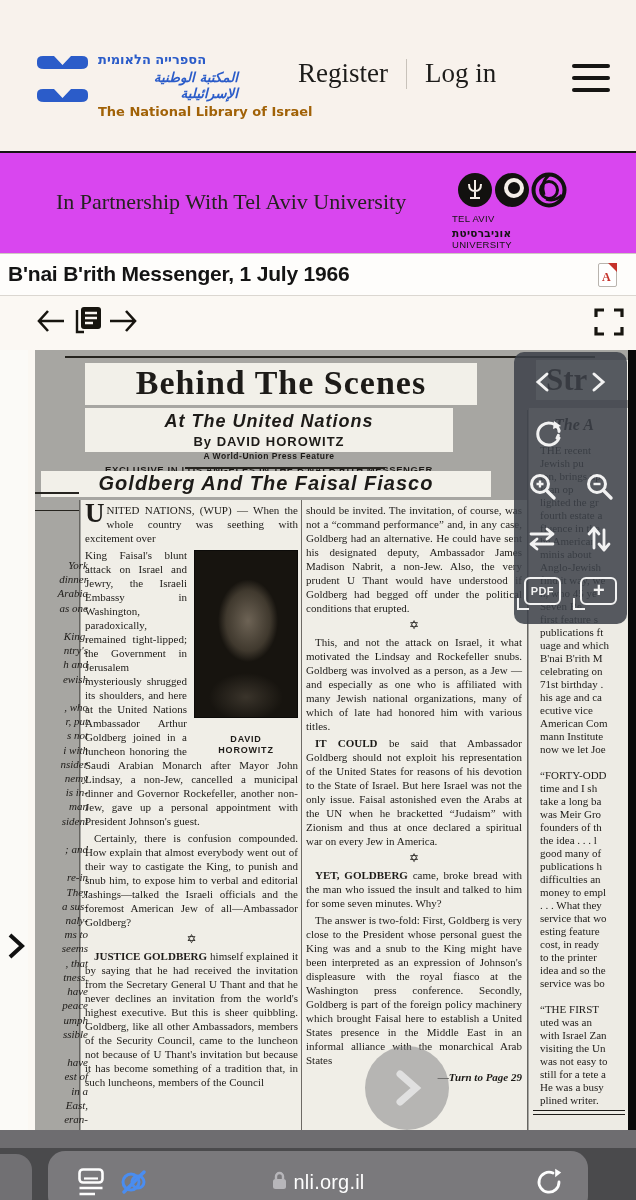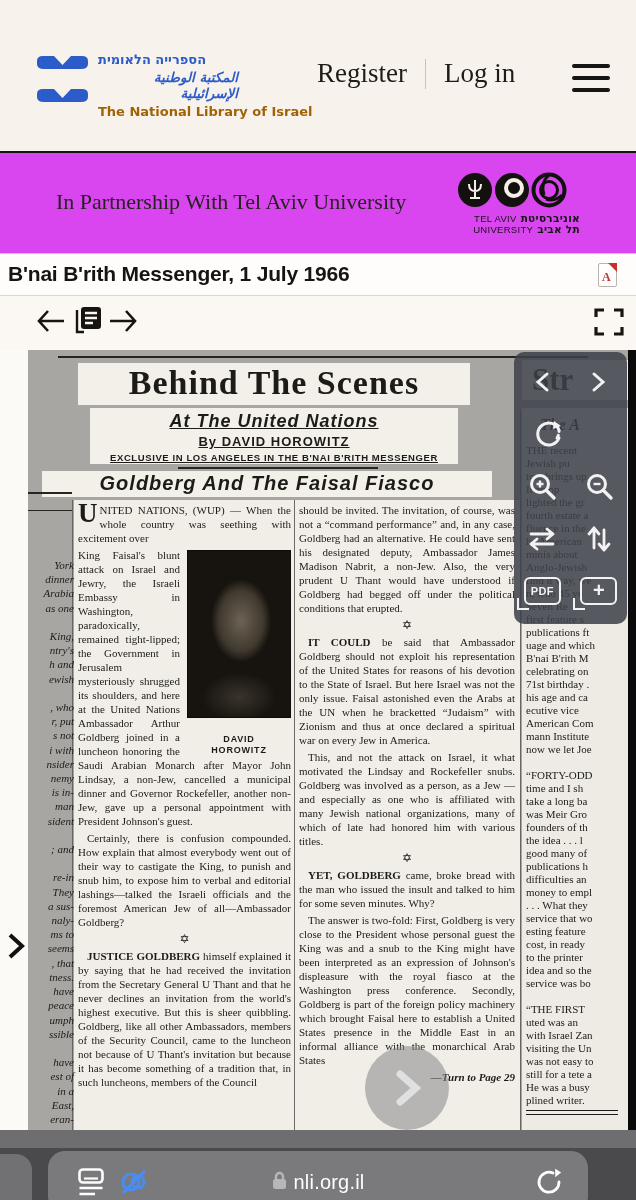--- a/index.html
+++ b/index.html
@@ -9,52 +9,52 @@
   
   .app-header { position:absolute; left:0; top:0; width:636px; height:151px; background:#f8f2ec; }
   .logo { position:absolute; left:36px; top:52px; cursor:pointer; }
   .logo-marks { position:absolute; left:0; top:2px; }
   .logo-marks svg { display:block; }
   .logo-mark2 { margin-top:17px; }
   .logo-text { position:absolute; left:62px; top:0; width:140px; }
   .logo-he { font-family:"DejaVu Sans",sans-serif; font-weight:bold; font-size:13px; color:#2b5cc9; text-align:left; direction:rtl; }
   .logo-ar { font-family:"DejaVu Sans",sans-serif; font-weight:bold; font-size:13.5px; color:#2b5cc9; text-align:right; direction:rtl; margin-top:2px;font-style:italic; }
   .logo-en { font-family:"DejaVu Sans",sans-serif; font-weight:bold; font-size:13px; color:#a16207; text-align:left; margin-top:3px; white-space:nowrap; }
-  .auth { position:absolute; left:298px; top:58px; display:flex; align-items:center; gap:18px; font-family:"Liberation Serif",serif; font-size:27px; color:#1d1c1a;margin-left:19px; }
+  .auth { position:absolute; left:298px; top:58px; display:flex; align-items:center; gap:18px; font-family:"Liberation Serif",serif; font-size:27px; color:#1d1c1a; }
   .auth .sep { width:1px; height:30px; background:#c8c2ba; }
   .auth a { cursor:pointer; }
   .hamburger { position:absolute; left:572px; top:64px; width:38px; height:30px; cursor:pointer; }
   .hamburger i { display:block; width:38px; height:4px; background:#161513; border-radius:2px; margin-bottom:8px; }
 
   
   .banner { position:absolute; left:0; top:151px; width:636px; height:103px; background:#d946ef; border-top:2px solid #151412; border-bottom:1px solid #cfc9c1; }
   .banner-text { position:absolute; left:56px; top:36px; font-family:"Liberation Serif",serif; font-size:22px; color:#24231f; }
   .tau { position:absolute; left:452px; top:18px; width:128px; }
   .tau-circles { display:block; margin-left:4px; }
   .tau-lines { margin-top:2px; font-size:9.5px; color:#141311; letter-spacing:.3px; }
-  .tau-line { display:flex; justify-content:flex-end; gap:4px; line-height:11px; }
+  .tau-line { display:flex; justify-content:center; gap:4px; line-height:11px;flex-direction:column; }
   .tau-he { font-family:"DejaVu Sans",sans-serif; font-weight:bold; font-size:10.5px; }
 
   
   .titlebar { position:absolute; left:0; top:254px; width:636px; height:42px; background:#fefdfb; border-bottom:1px solid #dbd7d1; }
   .doc-title { position:absolute; left:8px; top:8px; font-size:21px; font-weight:bold; color:#141414; letter-spacing:-0.2px; }
   .pdf-file-icon { position:absolute; left:598px; top:9px; width:19px; height:24px; background:#fff; border:1.5px solid #b9b4ae; border-radius:2px; cursor:pointer; }
   .pdf-file-icon::before { content:""; position:absolute; right:-1px; top:-1px; border-style:solid; border-width:0 9px 9px 0; border-color:transparent #c5322b transparent transparent; }
   .pdf-file-icon::after { content:"A"; position:absolute; left:3px; top:6px; font-size:12px; font-weight:bold; color:#c5322b; font-family:"Liberation Serif",serif; }
 
   
   .viewer { position:absolute; left:0; top:296px; width:636px; height:852px; background:#fbf8f3; }
   .vtoolbar-btn { position:absolute; cursor:pointer; }
   .scan { position:absolute; left:28px; top:54px; width:600px; height:780px; background:#a7a6a2; overflow:hidden; }
   .black-strip { position:absolute; left:628px; top:54px; width:8px; height:780px; background:#0a0a0a; }
   .left-rail { position:absolute; left:0; top:54px; width:28px; height:780px; background:#fbfaf7; }
   .expander { position:absolute; left:6px; top:636px; cursor:pointer; }
 
   
-  .np { font-family:"Liberation Serif",serif; color:#1d1b18; }
+  .np { font-family:"Liberation Serif",serif; color:#1d1b18;margin-left:7px; }
   .rule { position:absolute; background:#26241f; }
   .panel { position:absolute; background:#f2f0e9; }
   .np-headline { font-weight:bold; font-size:34px; text-align:center; letter-spacing:1px; line-height:40px; }
   .np-subblock { text-align:center; padding-top:3px; }
   .np-subhead { font-family:"Liberation Sans",sans-serif; font-style:italic; font-weight:bold; font-size:18px; letter-spacing:1px; }
   .np-byline { font-family:"Liberation Sans",sans-serif; font-weight:bold; font-size:13px; letter-spacing:1px; margin-top:2px; }
   .np-feature { font-family:"Liberation Sans",sans-serif; font-weight:bold; font-size:8.5px; letter-spacing:.5px; margin-top:2px; }
   .np-exclusive { font-family:"Liberation Sans",sans-serif; font-weight:bold; font-size:9.5px; letter-spacing:.6px; margin-top:3px; white-space:nowrap; }
   .np-fiasco { font-family:"Liberation Sans",sans-serif; font-style:italic; font-weight:bold; font-size:20px; text-align:center; letter-spacing:1px; line-height:25px; }
   .col { position:absolute; font-size:11px; line-height:14px; text-align:justify; }
@@ -191,29 +191,30 @@
       </svg>
   </div>
 
   <div class="scan np">
     <div class="rule" style="left:30px; top:6px; width:530px; height:2px;"></div>
 
     <div class="panel" style="left:50px; top:13px; width:392px; height:42px;">
       <div class="np-headline">Behind The Scenes</div>
     </div>
 
-    <div class="panel np-subblock" style="left:62px; top:58px; width:368px; height:56px;text-decoration:underline;">
+    <div class="panel np-subblock" style="left:50px; top:58px; width:368px; height:44px;">
       <div class="np-subhead">At The United Nations</div>
       <div class="np-byline">By DAVID HOROWITZ</div>
+      <div class="np-feature">A World-Union Press Feature</div>
       <div class="np-exclusive">EXCLUSIVE IN LOS ANGELES IN THE B'NAI B'RITH MESSENGER</div>
     </div>
 
     <div class="rule" style="left:150px; top:117px; width:200px; height:2px;"></div>
 
-    <div class="panel" style="left:14px; top:121px; width:450px; height:26px;">
+    <div class="panel" style="left:6px; top:121px; width:450px; height:26px;">
       <div class="np-fiasco">Goldberg And The Faisal Fiasco</div>
     </div>
 
     <div class="panel" style="left:46px; top:150px; width:446px; height:630px; background:#f0eee7;"></div>
     <div class="rule" style="left:266px; top:150px; width:1px; height:630px; opacity:.65;"></div>
     <div class="rule" style="left:44px; top:150px; width:1px; height:630px; opacity:.5;"></div>
     <div class="rule" style="left:492px; top:60px; width:1px; height:720px; opacity:.5;"></div>
 
     <div class="col" style="left:50px; top:153px; width:213px;">
       <p class="nolead dropcap">UNITED NATIONS, (WUP) — When the whole country was seething with excitement over</p>
@@ -226,22 +227,22 @@
       </div>
       <p class="nolead">King Faisal's blunt attack on Israel and Jewry, the Israeli Embassy in Washington, paradoxically, remained tight-lipped; the Government in Jerusalem mysteriously shrugged its shoulders, and here at the United Nations Ambassador Arthur Goldberg joined in a luncheon honoring the Saudi Arabian Monarch after Mayor John Lindsay, a non-Jew, cancelled a municipal dinner and Governor Rockefeller, another non-Jew, gave up a personal appointment with President Johnson's guest.</p>
       <p>Certainly, there is confusion compounded. How explain that almost everybody went out of their way to castigate the King, to punish and snub him, to expose him to verbal and editorial lashings—talked the Israeli officials and the foremost American Jew of all—Ambassador Goldberg?</p>
       <div class="star-div">✡</div>
       <p><b>JUSTICE GOLDBERG</b><span> himself explained it by saying that he had received the invitation from the Secretary General U Thant and that he never declines an invitation from the world's highest executive. But this is sheer quibbling. Goldberg, like all other Ambassadors, members of the Security Council, came to the luncheon not because of U Thant's invitation but because it has become something of a tradition that, in such luncheons, members of the Council</span></p>
     </div>
 
     <div class="col" style="left:271px; top:153px; width:216px;">
       <p class="nolead">should be invited. The invitation, of course, was not a “command performance” and, in any case, Goldberg had an alternative. He could have sent his designated deputy, Ambassador James Madison Nabrit, a non-Jew. Also, the very prudent U Thant would have understood if Goldberg had begged off under the political conditions that erupted.</p>
       <div class="star-div">✡</div>
+      <p>This, and not the attack on Israel, it what motivated the Lindsay and Rockefeller snubs. Goldberg was involved as a person, as a Jew —and especially as one who is affiliated with many Jewish national organizations, many of which of late had honored him with various titles.</p>
       <p><b>IT COULD</b><span> be said that Ambassador Goldberg should not exploit his representation of the United States for reasons of his devotion to the State of Israel. But here Israel was not the only issue. Faisal astonished even the Arabs at the UN when he bracketted “Judaism” with Zionism and thus at once declared a spiritual war on every Jew in America.</span></p>
-      <p>This, and not the attack on Israel, it what motivated the Lindsay and Rockefeller snubs. Goldberg was involved as a person, as a Jew —and especially as one who is affiliated with many Jewish national organizations, many of which of late had honored him with various titles.</p>
       <div class="star-div">✡</div>
       <p><b>YET, GOLDBERG</b><span> came, broke bread with the man who issued the insult and talked to him for some seven minutes. Why?</span></p>
       <p>The answer is two-fold: First, Goldberg is very close to the President whose personal guest the King was and a snub to the King might have been interpreted as an expression of Johnson's displeasure with the royal fiasco at the Washington press conference. Secondly, Goldberg is part of the foreign policy machinery which brought Faisal here to establish a United States presence in the Middle East in an informal alliance with the monarchical Arab States</p>
       <p class="turn-line">—Turn to Page 29</p>
     </div>
 
     <div class="rule" style="left:0; top:142px; width:44px; height:2px;"></div>
     <div class="rule" style="left:0; top:160px; width:44px; height:1px;"></div>
     <div class="fragments left-frags np">York
 dinner

